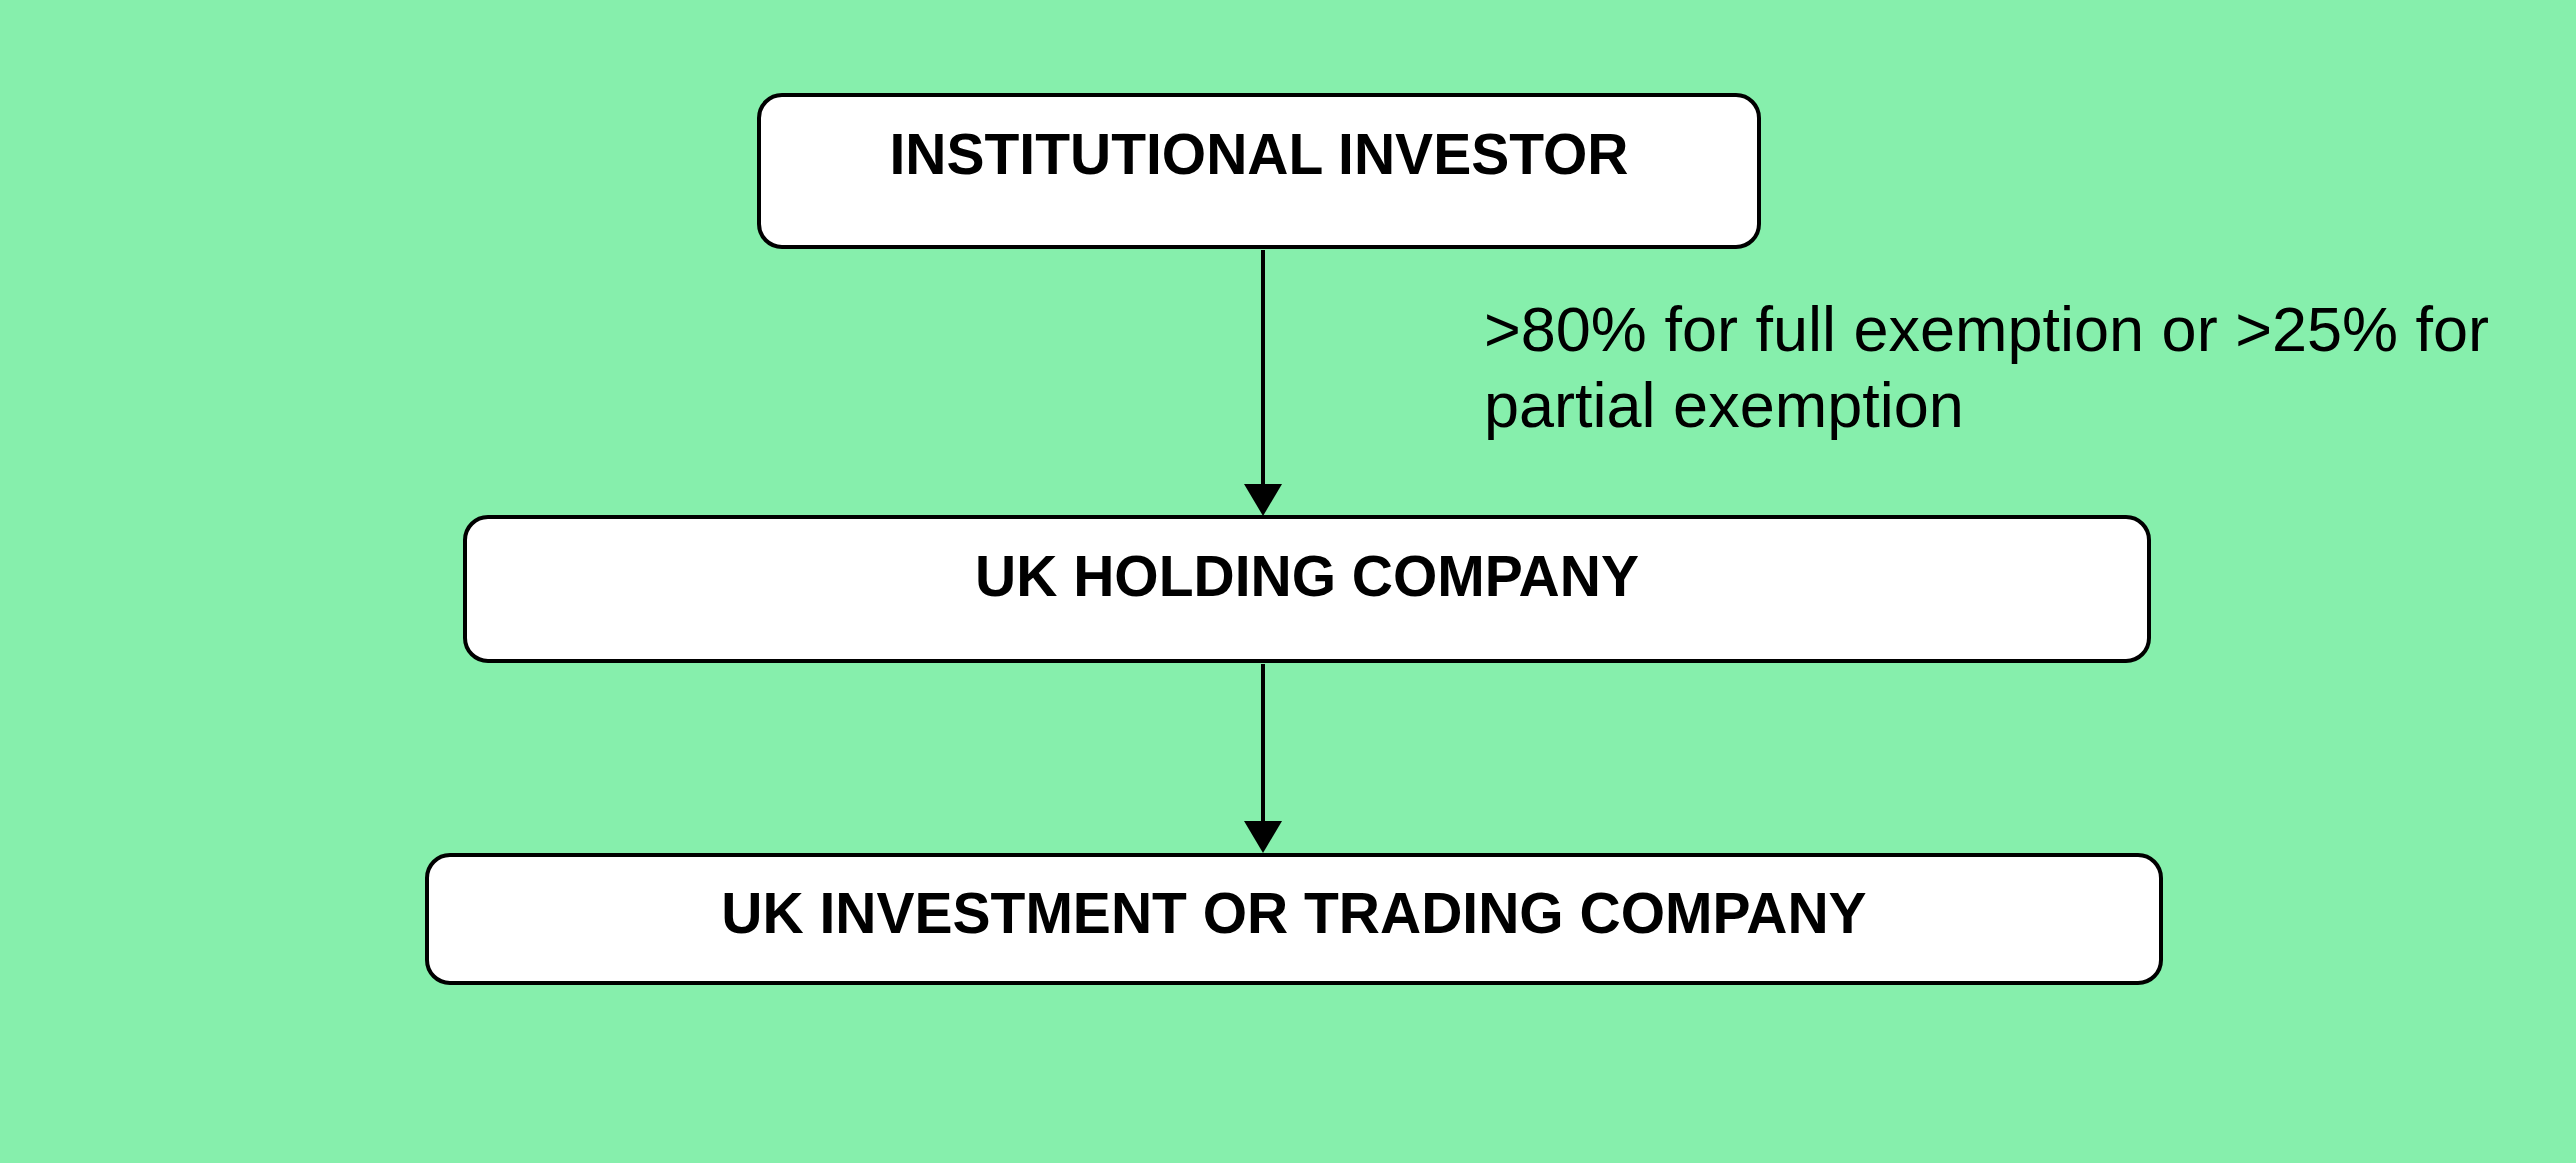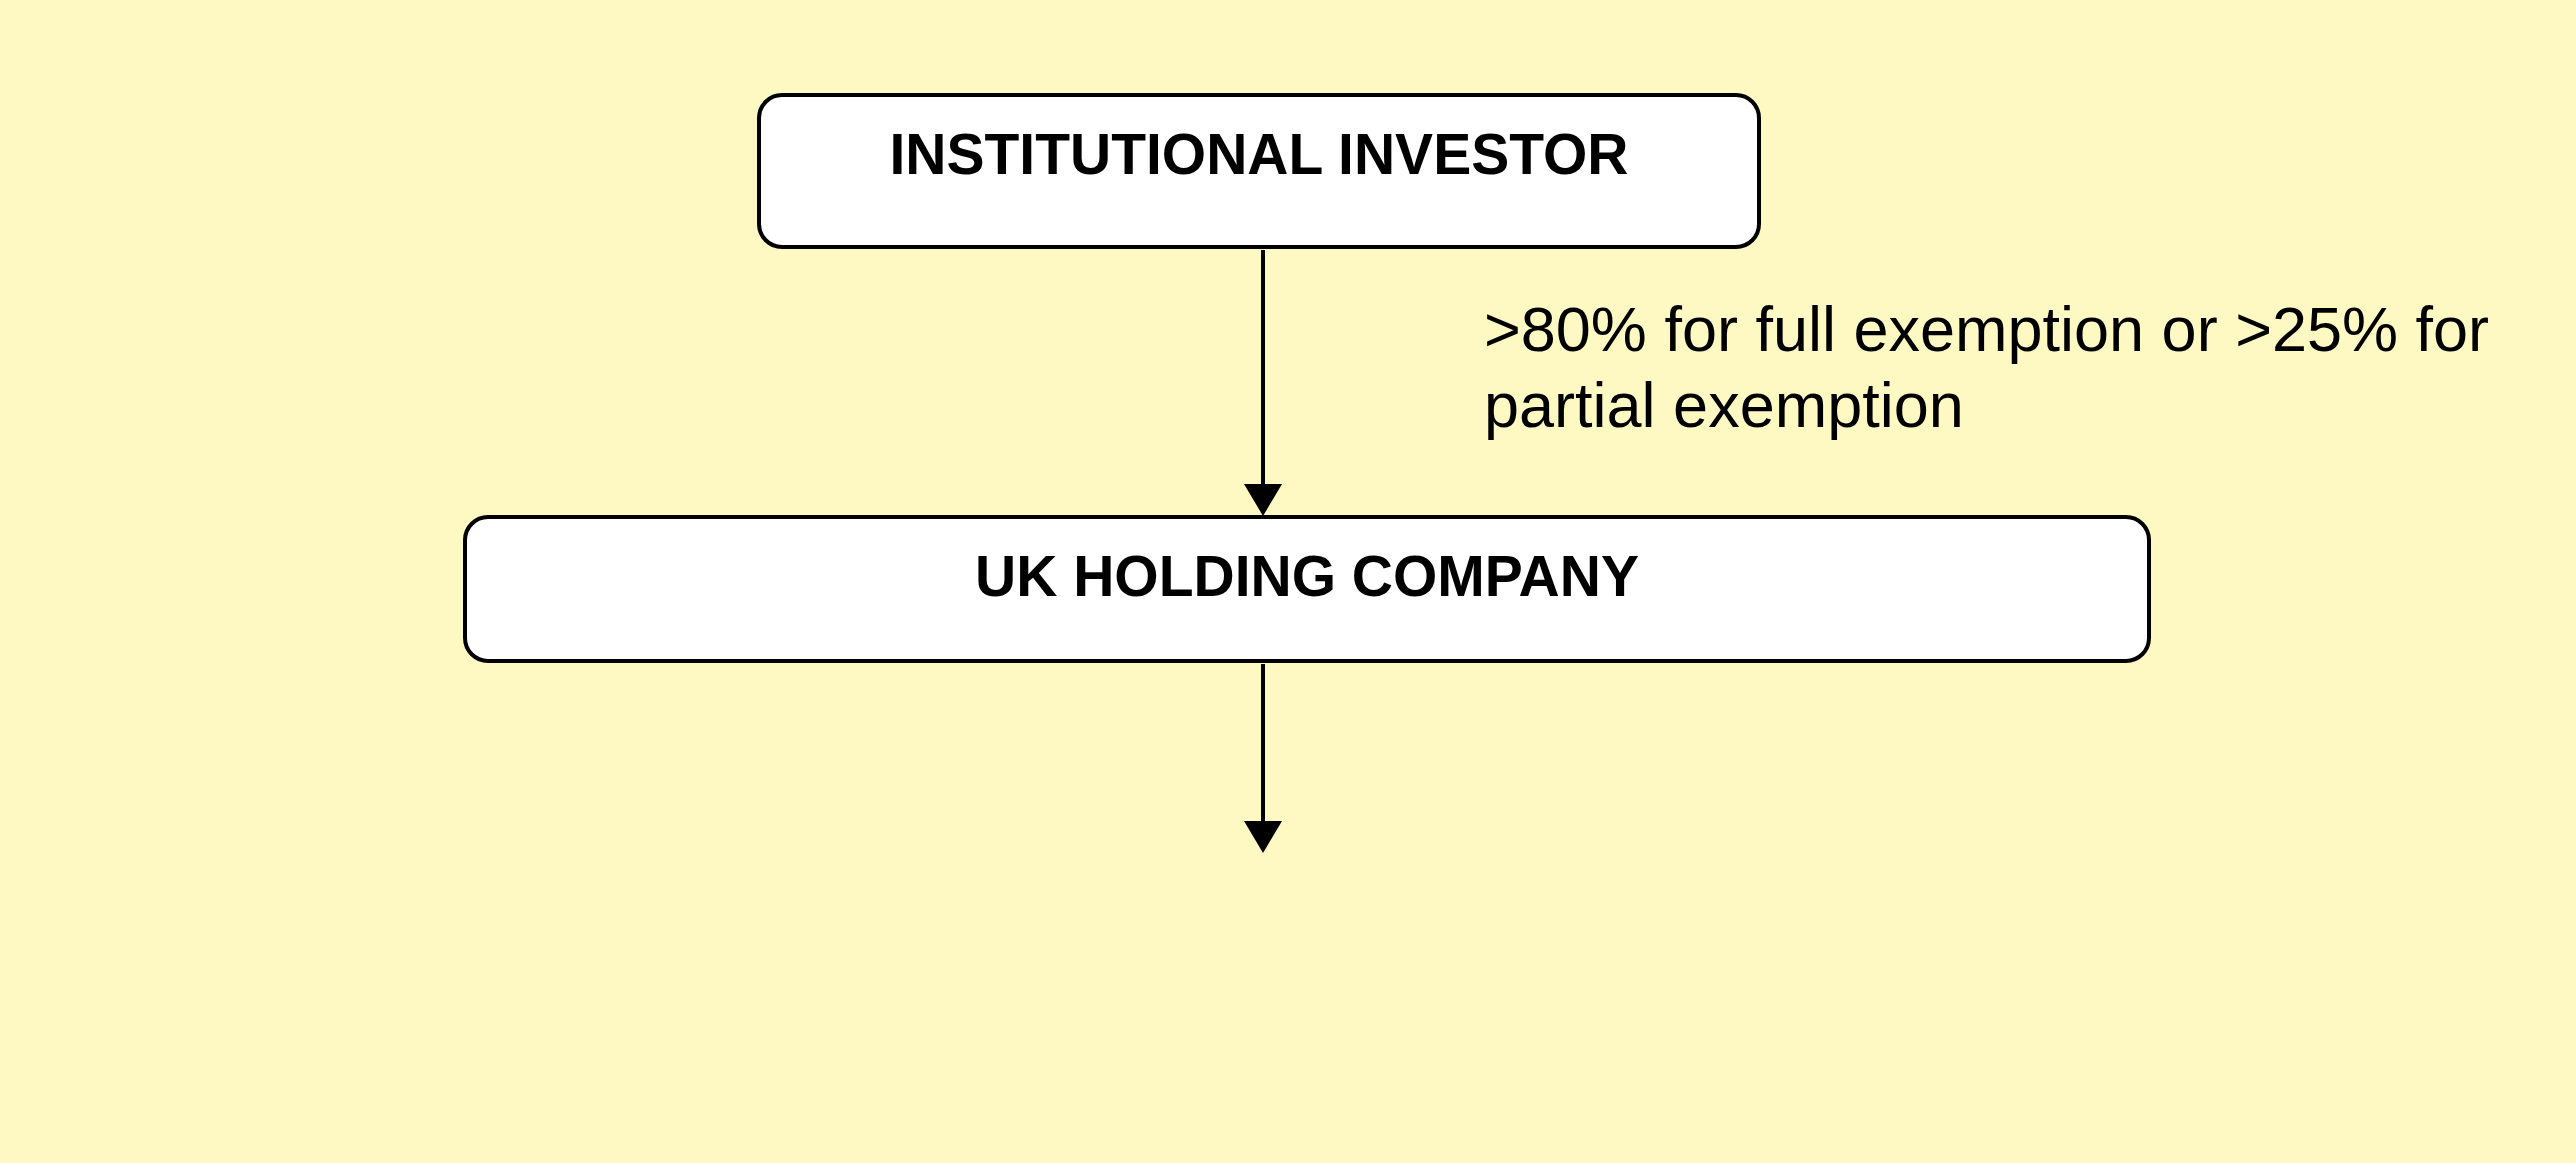--- a/index.html
+++ b/index.html
@@ -4,21 +4,21 @@
 <style>
   html, body {
     margin: 0;
     padding: 0;
     background: #ffffff;
   }
   .canvas {
     position: relative;
     width: 2576px;
     height: 1163px;
-    background: #fef9c3;
+    background: #86efac;
     overflow: hidden;
     font-family: "Liberation Sans", sans-serif;
     color: #000000;
   }
   .node {
     position: absolute;
     box-sizing: border-box;
     background: #ffffff;
     border: 4.1px solid #000000;
     border-radius: 25px;
@@ -124,15 +124,18 @@
   <div class="node node-middle">
     <span>UK HOLDING COMPANY</span>
   </div>
 
   <div class="connector connector-2">
     <div class="arrow-shaft"></div>
     <div class="arrow-head"></div>
   </div>
 
 
+  <div class="node node-bottom">
+    <span>UK INVESTMENT OR TRADING COMPANY</span>
+  </div>
 
 </div>
 
 
 </body></html>

